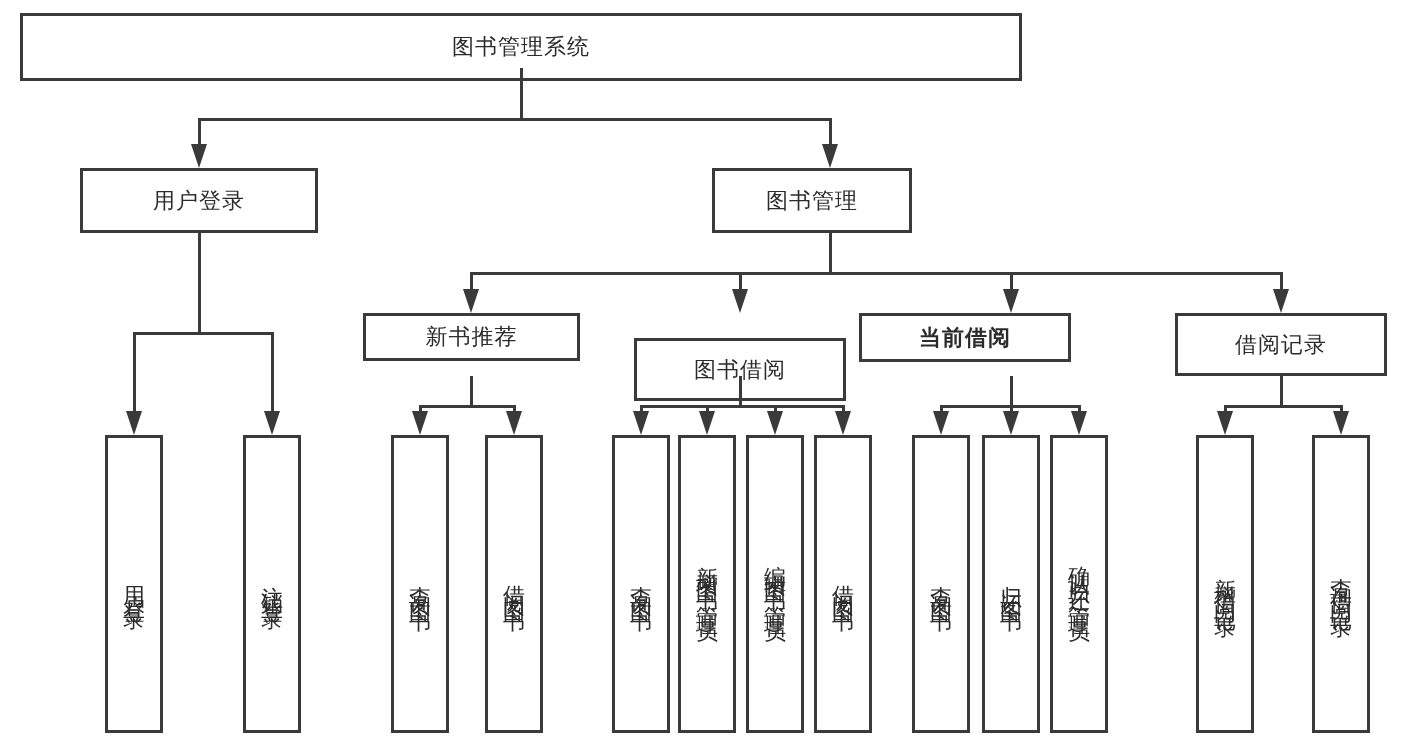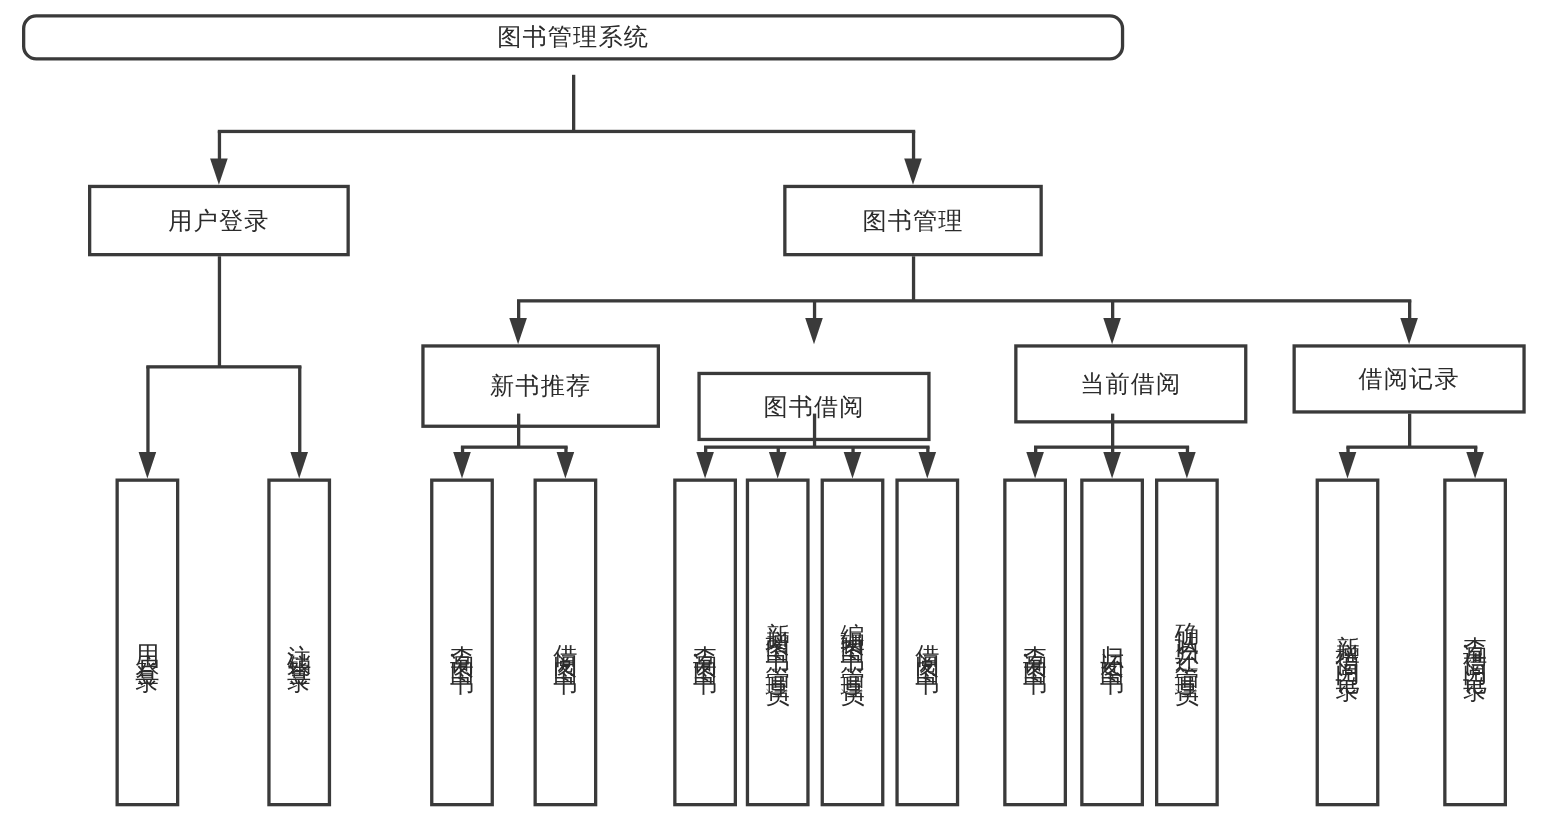--- a/index.html
+++ b/index.html
@@ -50,38 +50,38 @@
     font-size:21px;
     color:var(--wm);
     letter-spacing:1px;
   }
 </style>
 </head>
 <body>
 
 <div class="canvas">
 
-  <div class="box" style="left:20px;top:13px;width:1002px;height:42px;border-radius:13px;">
+  <div class="box" style="left:20px;top:13px;width:1002px;height:68px;">
     <span>图书管理系统</span>
   </div>
 
   <div class="box" style="left:80px;top:168px;width:238px;height:65px;">
     <span>用户登录</span>
   </div>
-  <div class="box" style="left:712px;top:168px;width:236px;height:65px;">
+  <div class="box" style="left:712px;top:168px;width:200px;height:65px;">
     <span>图书管理</span>
   </div>
 
-  <div class="box" style="left:363px;top:313px;width:217px;height:76px;margin-left:20px;">
+  <div class="box" style="left:363px;top:313px;width:217px;height:48px;">
     <span>新书推荐</span>
   </div>
   <div class="box" style="left:634px;top:313px;width:212px;height:63px;margin-top:25px;">
     <span>图书借阅</span>
   </div>
-  <div class="box" style="left:922px;top:313px;width:212px;height:72px;">
+  <div class="box" style="left:859px;top:313px;width:212px;height:49px;font-weight:bold;">
     <span>当前借阅</span>
   </div>
   <div class="box" style="left:1175px;top:313px;width:212px;height:63px;">
     <span>借阅记录</span>
   </div>
 
   <div class="box leaf" style="left:105px;top:435px;width:58px;height:298px;">
     <span class="vtext">用户登录</span>
   </div>
   <div class="box leaf" style="left:243px;top:435px;width:58px;height:298px;">

